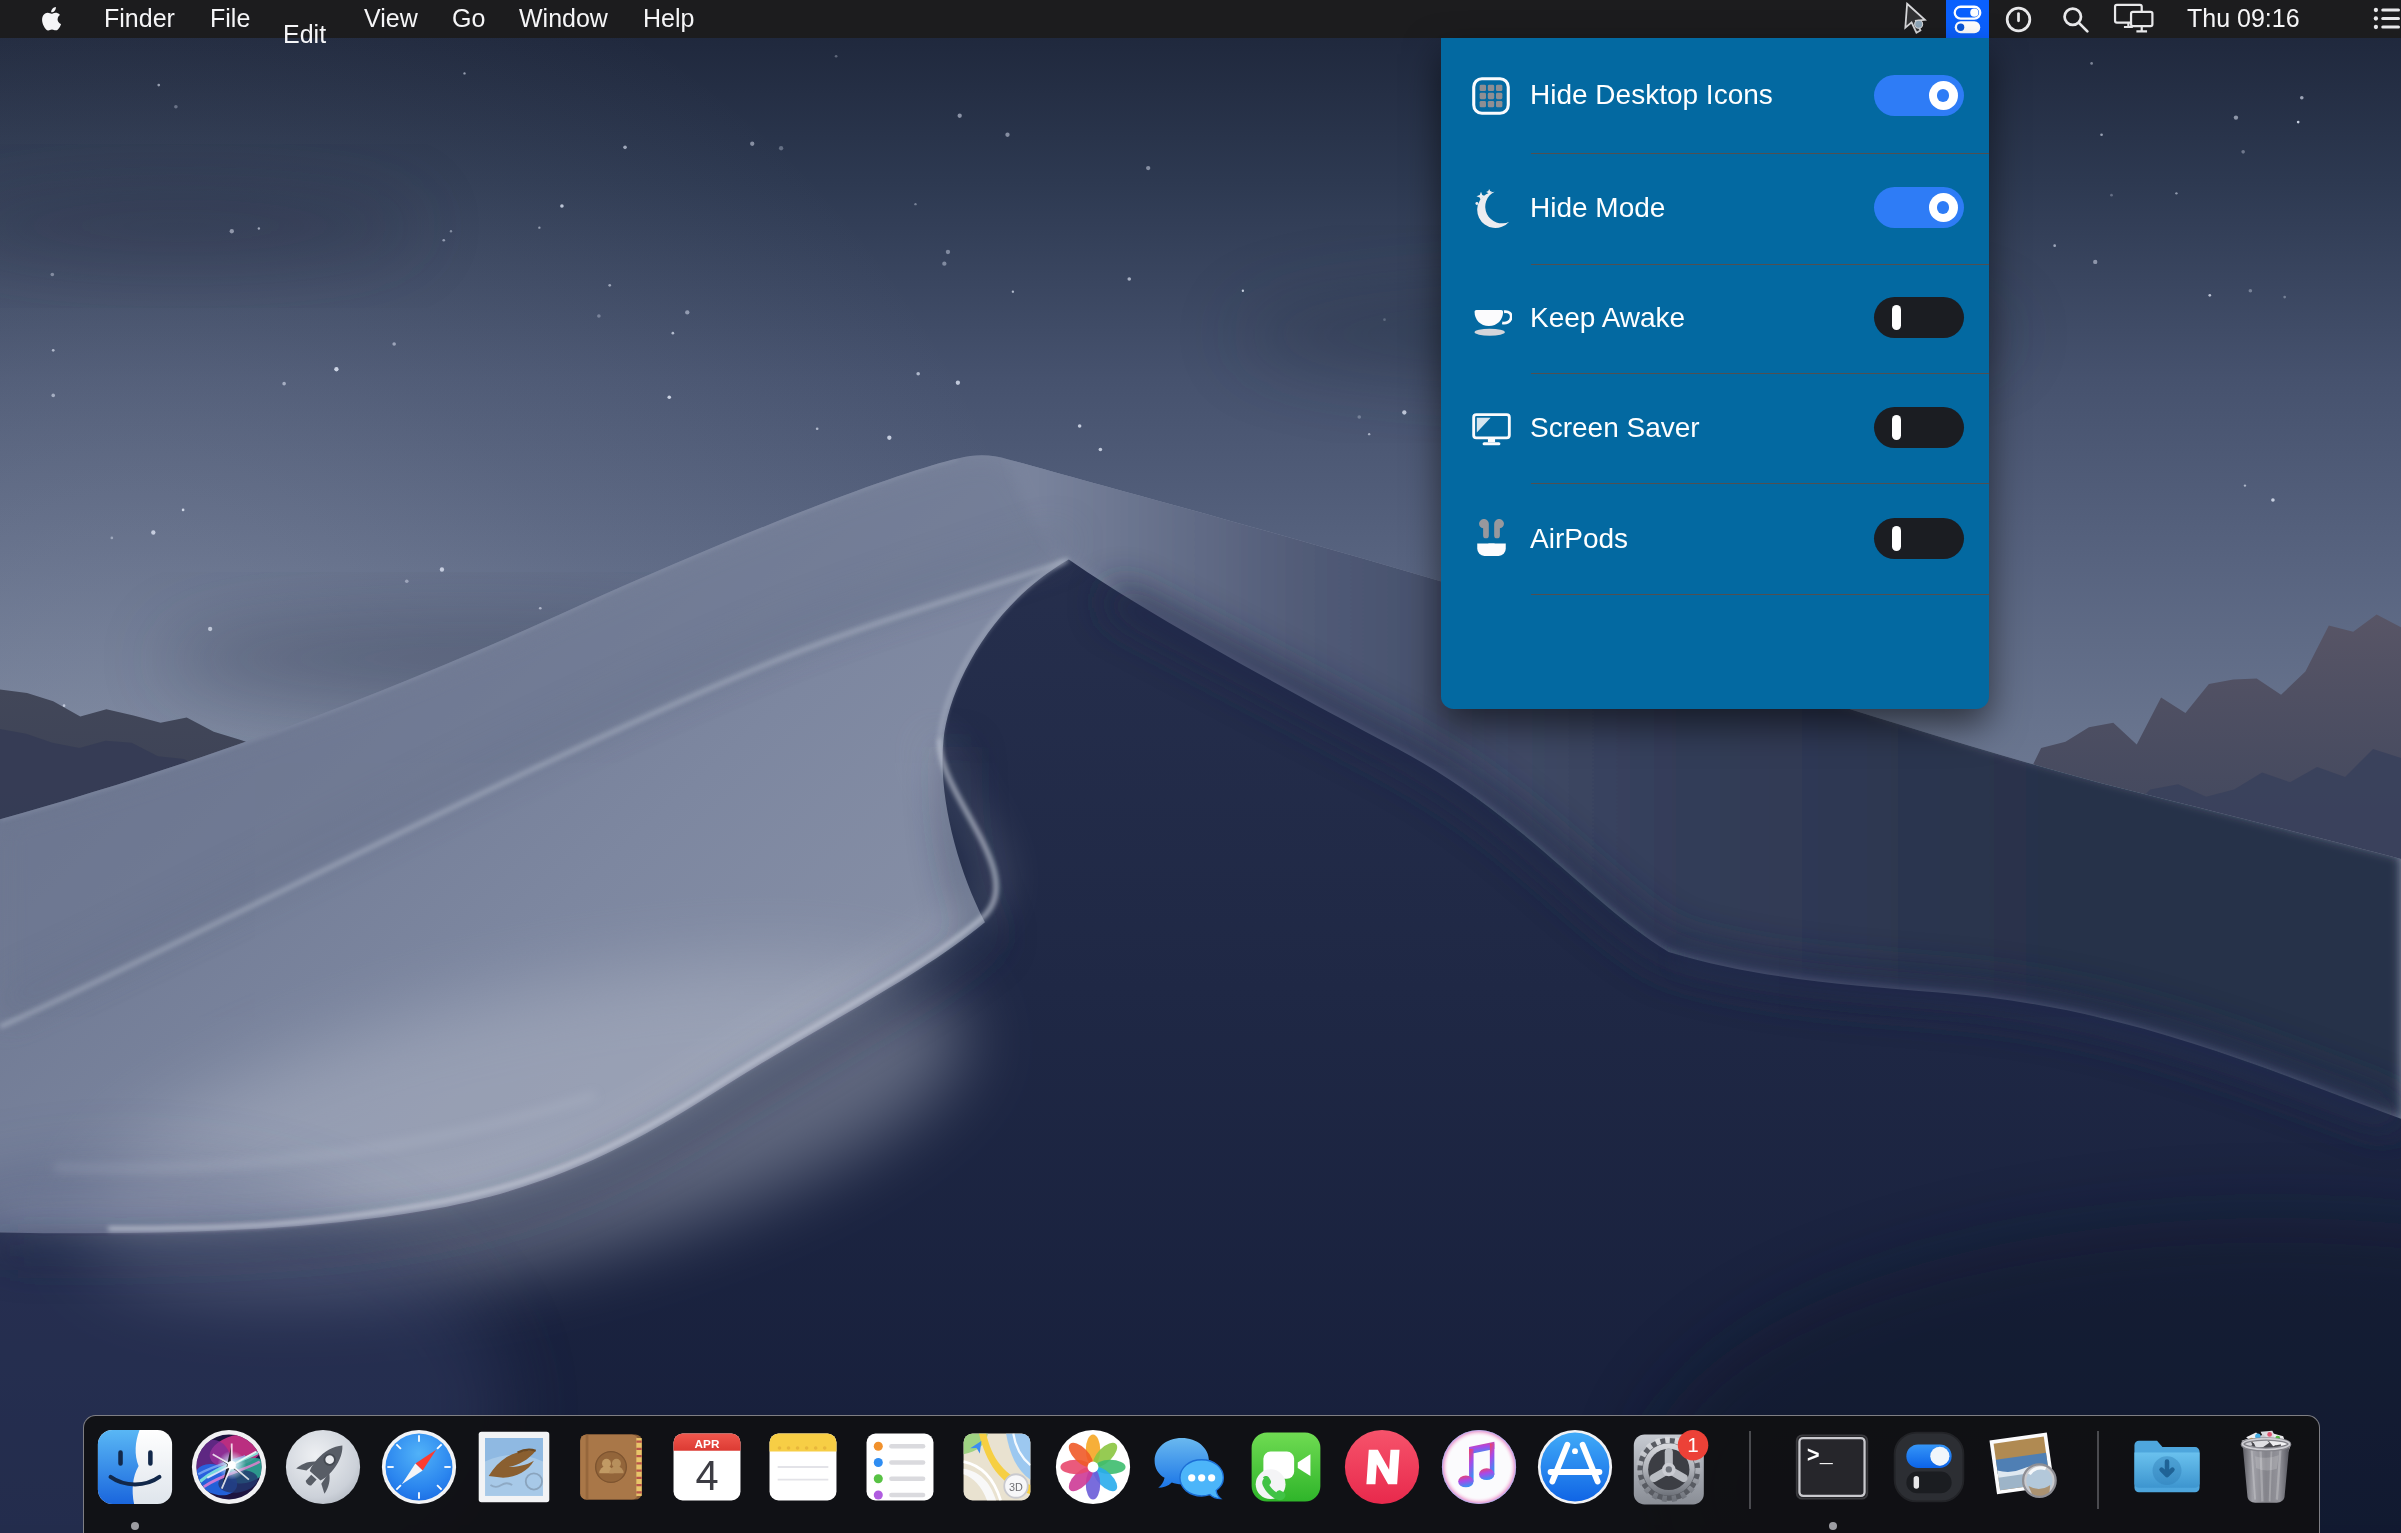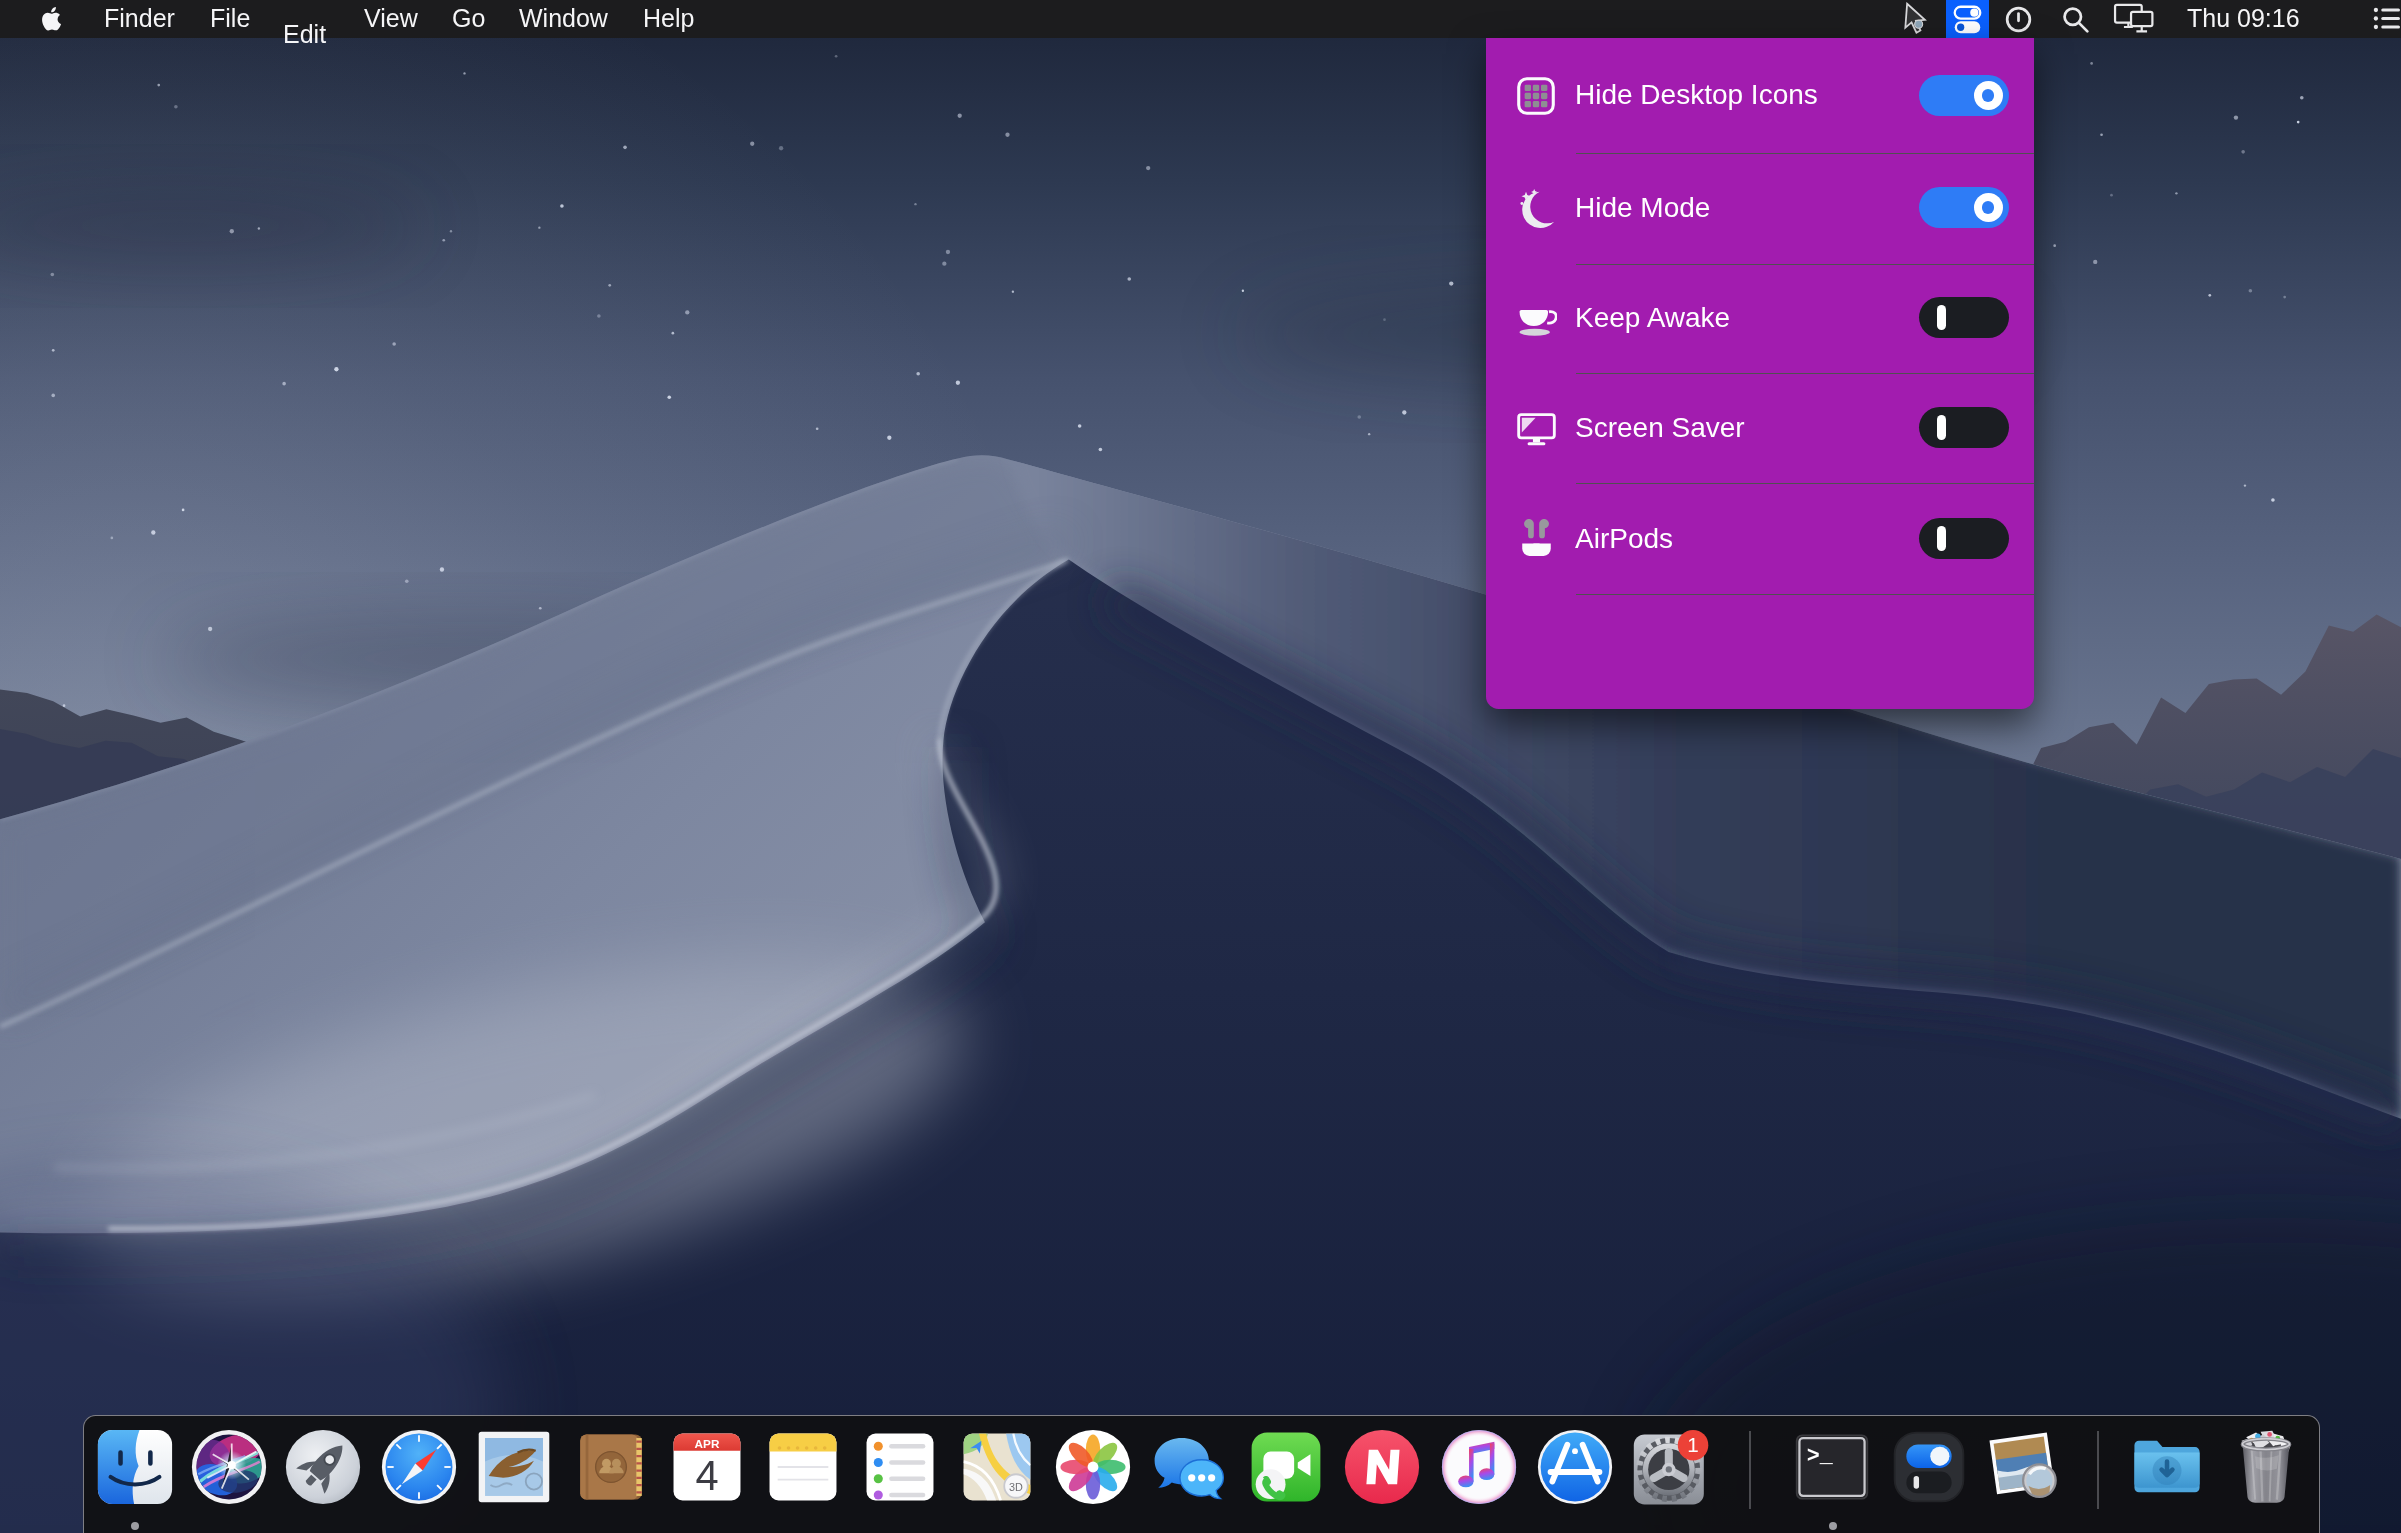--- a/index.html
+++ b/index.html
@@ -1,20 +1,20 @@
 <!DOCTYPE html>
 <html style="font-size:14.4px"><head><meta charset="utf-8">
 <style>
 html,body{margin:0;padding:0;background:#000;overflow:hidden;width:2401px;height:1534px;}
 *{-webkit-font-smoothing:antialiased;}
 #screen{position:relative;width:2401px;height:1534px;overflow:hidden;font-family:"Liberation Sans",sans-serif;transform:translateZ(0);}
 #wall{position:absolute;left:0;top:0;}
 #menubar{position:absolute;left:0;top:0;width:2401px;height:38px;background:#1c1c1e;display:flex;align-items:center;color:#f5f5f7;font-size:25px;}
 #menubar div{transform:translateZ(0);}
-#panel{position:absolute;left:1486px;top:38px;width:548px;height:671px;background:#a21caf;border-radius:0 0 12.6px 12.6px;box-shadow:0 16px 36px rgba(0,0,0,.55);}
+#panel{position:absolute;left:1441px;top:38px;width:548px;height:671px;background:#0369a1;border-radius:0 0 12.6px 12.6px;box-shadow:0 16px 36px rgba(0,0,0,.55);}
 .sep{position:absolute;left:90px;right:0px;height:0.9px;background:#505052;}
 .prow{position:absolute;left:0;width:100%;}
 .picon{position:absolute;left:30px;width:40px;height:40px;}
 .plabel{position:absolute;left:89px;color:#fff;font-size:28px;transform:translateZ(0);}
 .tgl{position:absolute;left:433px;width:90px;height:41px;border-radius:21px;}
 .tgl.on{background:#2e7cf6;}
 .tgl.off{background:#1b1d22;}
 .knob-on{position:absolute;right:6.3px;top:6.3px;width:29px;height:29px;border-radius:50%;background:#fff;}
 .knob-on::after{content:"";position:absolute;left:8px;top:8px;width:12.6px;height:12.6px;border-radius:50%;background:#2e7cf6;}
 .knob-off{position:absolute;left:18px;top:8px;width:9px;height:25px;border-radius:4.5px;background:#fff;}

